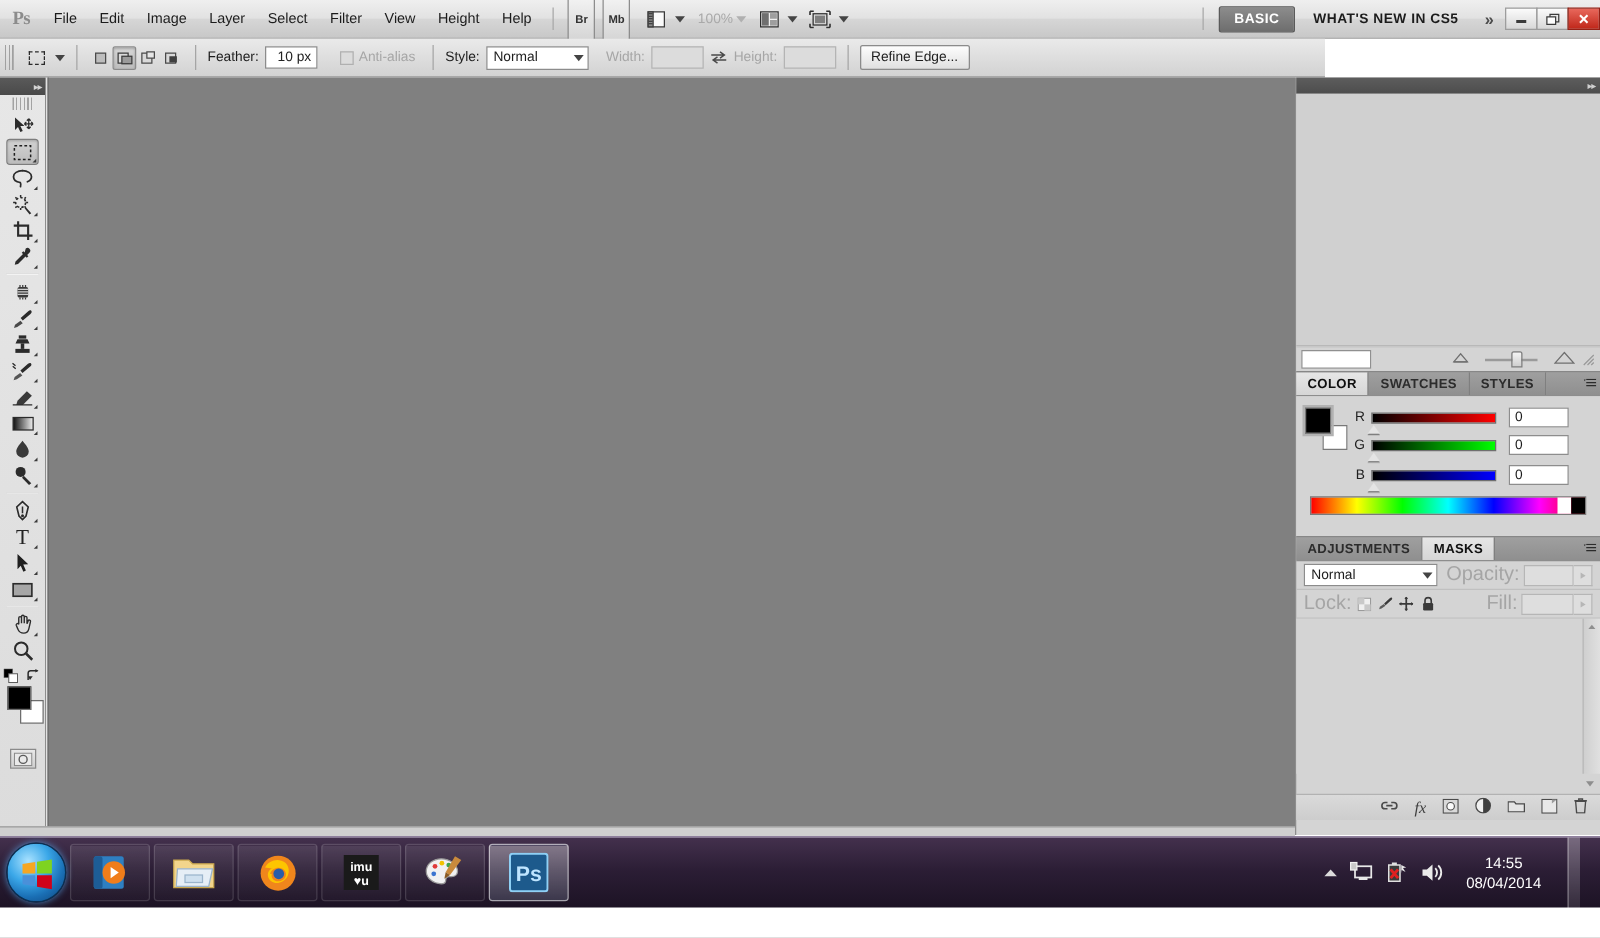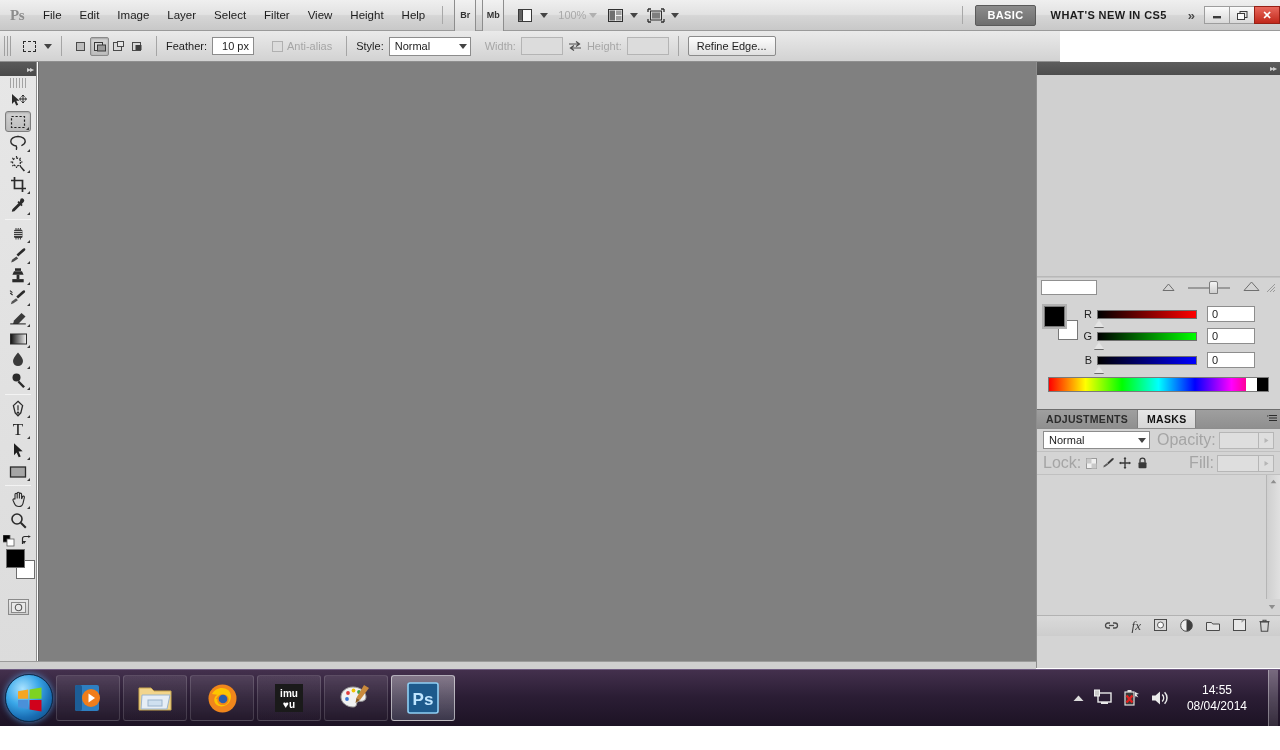--- a/index.html
+++ b/index.html
@@ -246,21 +246,21 @@
   }
   .tb-item {
     width: 64px; height: 46px; margin-left: 3px; border: 1px solid rgba(255,255,255,.14);
     background: linear-gradient(to bottom, rgba(255,255,255,.10), rgba(255,255,255,.02));
     border-radius: 3px; display: flex; align-items: center; justify-content: center; cursor: default;
   }
   .tb-item.active {
     background: linear-gradient(to bottom, rgba(255,255,255,.36), rgba(190,215,240,.18));
     border-color: rgba(255,255,255,.55);
   }
-  .tray { margin-left: auto; display: flex; align-items: center; height: 57px; padding-right: 2px; gap: 9px;}
+  .tray { margin-left: auto; display: flex; align-items: center; height: 57px; padding-right: 16px; gap: 9px;}
   .tray-ico { display:flex; align-items:center; justify-content:center; cursor: default;}
   .clock { color: #fff; font-size: 12px; text-align: center; line-height: 16px; padding: 0 8px; cursor: default;}
   .showdesk { width: 10px; height: 57px; margin-left: 4px;
     background: linear-gradient(to bottom,rgba(255,255,255,.28),rgba(255,255,255,.10));
     border-left: 1px solid rgba(255,255,255,.35); cursor: default;}
   .scrollbar-bottom {
     position: absolute; left: 0; top: 661px; width: 1036px; height: 8px; background: #cfcfcf;
     border-top: 1px solid #9b9b9b;
   }
 </style>
@@ -637,20 +637,32 @@
             <path d="M1 9.5h15L8.5 1z" fill="none" stroke="#6f6f6f" stroke-width="1"></path>
           </svg>
       </div>
       <div class="nav-resize">
         <svg width="11" height="11" viewBox="0 0 11 11">
             <path d="M10 2L2 10M10 5L5 10M10 8L8 10" stroke="#9a9a9a" stroke-width="1"></path>
           </svg>
       </div>
     </div>
 
+    <div class="tabrow" style="border-top:1px solid #6d6d6d">
+      <div class="tab active">COLOR</div>
+      <div class="tab">SWATCHES</div>
+      <div class="tab">STYLES</div>
+      <div class="tab-fill"></div>
+      <div class="panelmenu">
+        <svg width="10" height="9" viewBox="0 0 10 9">
+            <path d="M2 0.5h8M2 3h8M2 5.5h8" stroke="#2b2b2b" stroke-width="1"></path>
+            <path d="M0 0.6l1.6 0L0.8 2z" fill="#2b2b2b"></path>
+          </svg>
+      </div>
+    </div>
     <div class="panel-body colorbody">
       <div class="cp-sw-wrap">
         <div class="cp-bg"></div>
         <div class="cp-fg"></div>
       </div>
 
       <div class="sliderrow">
         <span class="ch-label">R</span>
         <div class="ramp ramp-R">
             <div class="ramp-thumb"></div>

